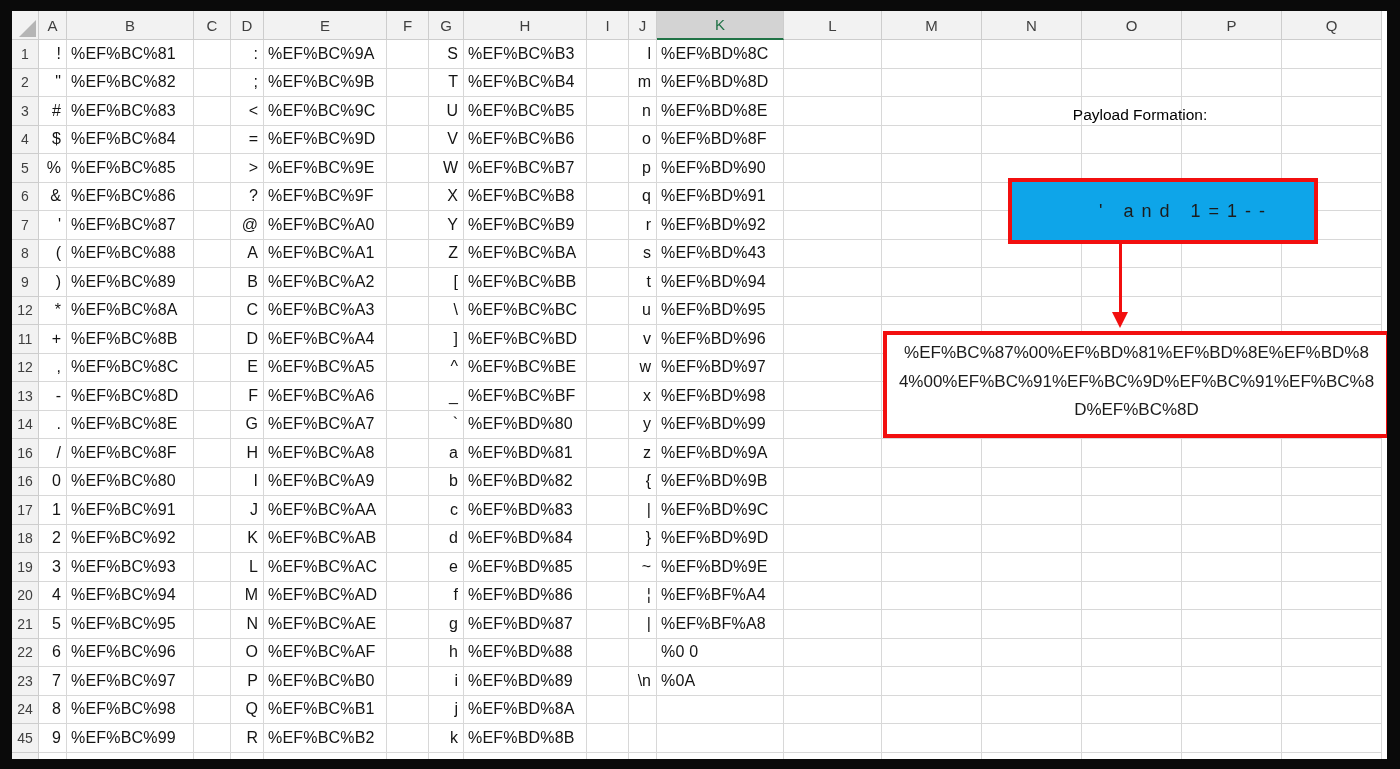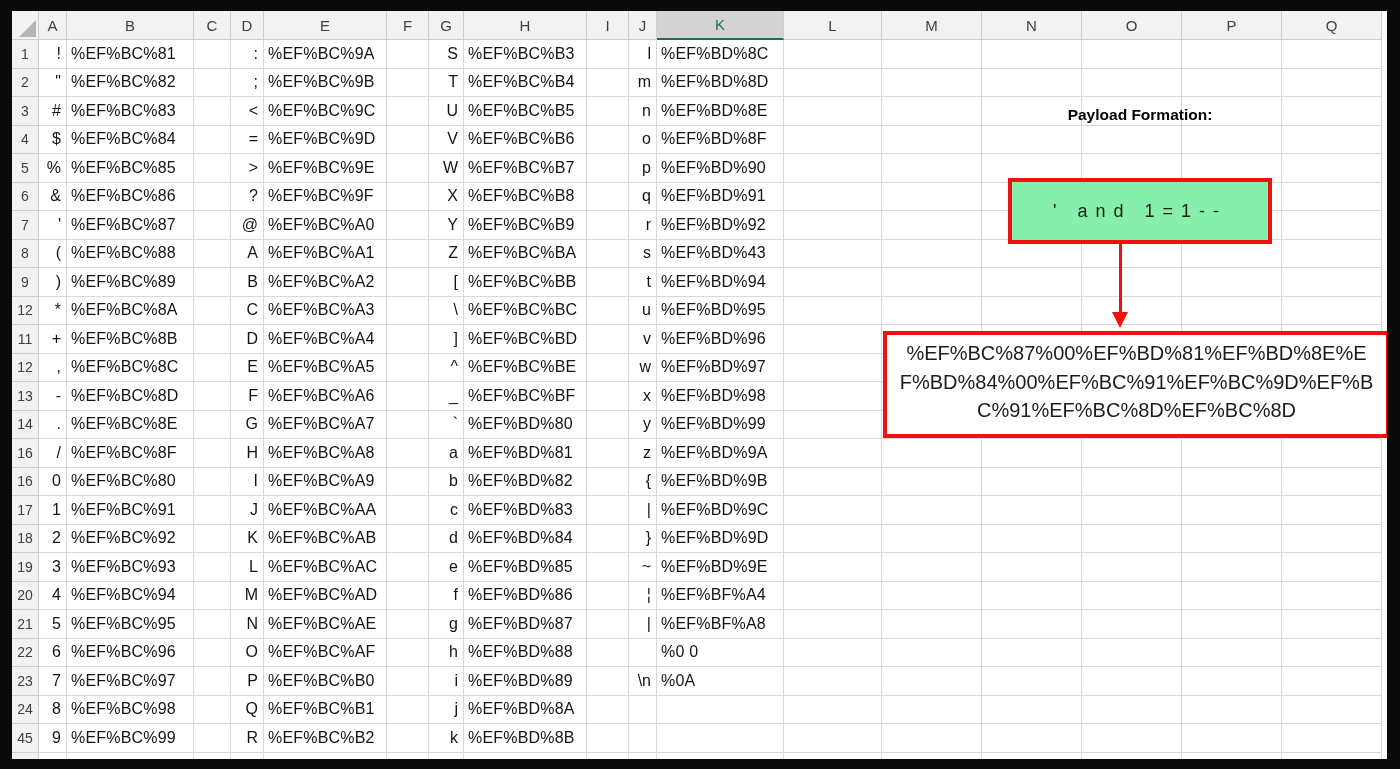--- a/index.html
+++ b/index.html
@@ -47,43 +47,43 @@
     display:flex;align-items:center;
     box-sizing:border-box;
     color:#141414;
     white-space:pre;
     overflow:visible;
   }
   .charcol{justify-content:flex-end;padding-right:5px;font-size:16px;}
   .enccol{justify-content:flex-start;padding-left:4px;font-size:16px;letter-spacing:0.2px;}
   .annot-title{
     position:absolute;left:878px;top:95px;width:500px;
-    text-align:center;font-weight:bold;font-size:15.5px;color:#000;
+    text-align:center;font-weight:normal;font-size:15.5px;color:#000;
   }
   .red-box-small{
     position:absolute;left:996px;top:167px;width:256px;height:58px;
-    border:4px solid #f20f0f;background:#86efac;
+    border:4px solid #f20f0f;background:#0ea5e9;
     display:flex;align-items:center;justify-content:center;
-    font-size:18px;letter-spacing:8px;color:#1c1c1c;white-space:pre;
+    font-size:18px;letter-spacing:8px;color:#1c1c1c;white-space:pre;padding-left:46px;
   }
   .arrow-line{
     position:absolute;left:1107px;top:233px;width:3px;height:70px;
     background:#f20f0f;
   }
   .arrow-head{
     position:absolute;left:1100px;top:301px;width:0;height:0;
     border-left:8px solid transparent;
     border-right:8px solid transparent;
     border-top:16px solid #f20f0f;
   }
   .red-box-large{
     position:absolute;left:871px;top:320px;width:499px;height:95px;
     border:4px solid #f20f0f;background:#ffffff;
     box-sizing:content-box;
-    font-size:20px;line-height:28.5px;color:#1c1c1c;
+    font-size:17px;line-height:28.5px;color:#1c1c1c;
     text-align:center;word-break:break-all;
     padding:4px 10px 0 10px;width:479px;
   }
 </style>
 </head>
 <body>
 
 <div class="sheet">
   <div class="grid" id="grid">
       <div class="hcell corner">

